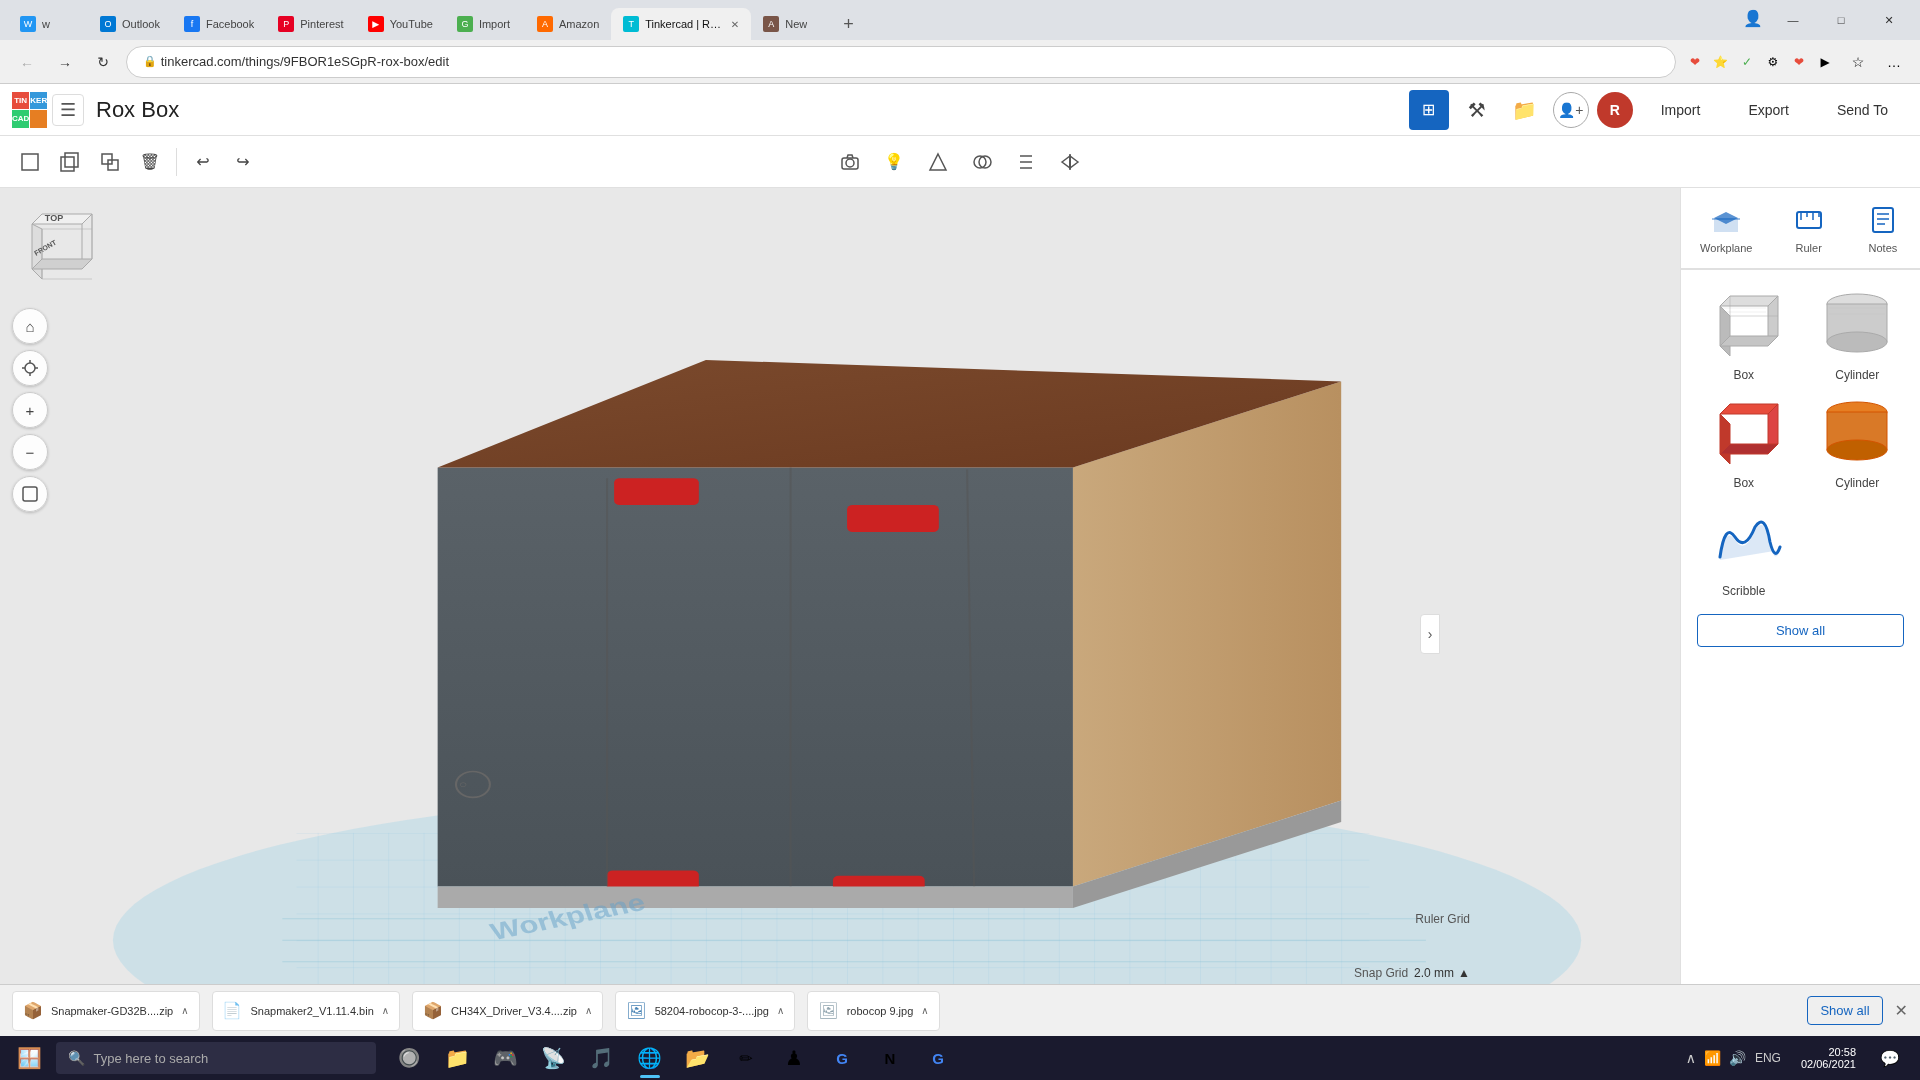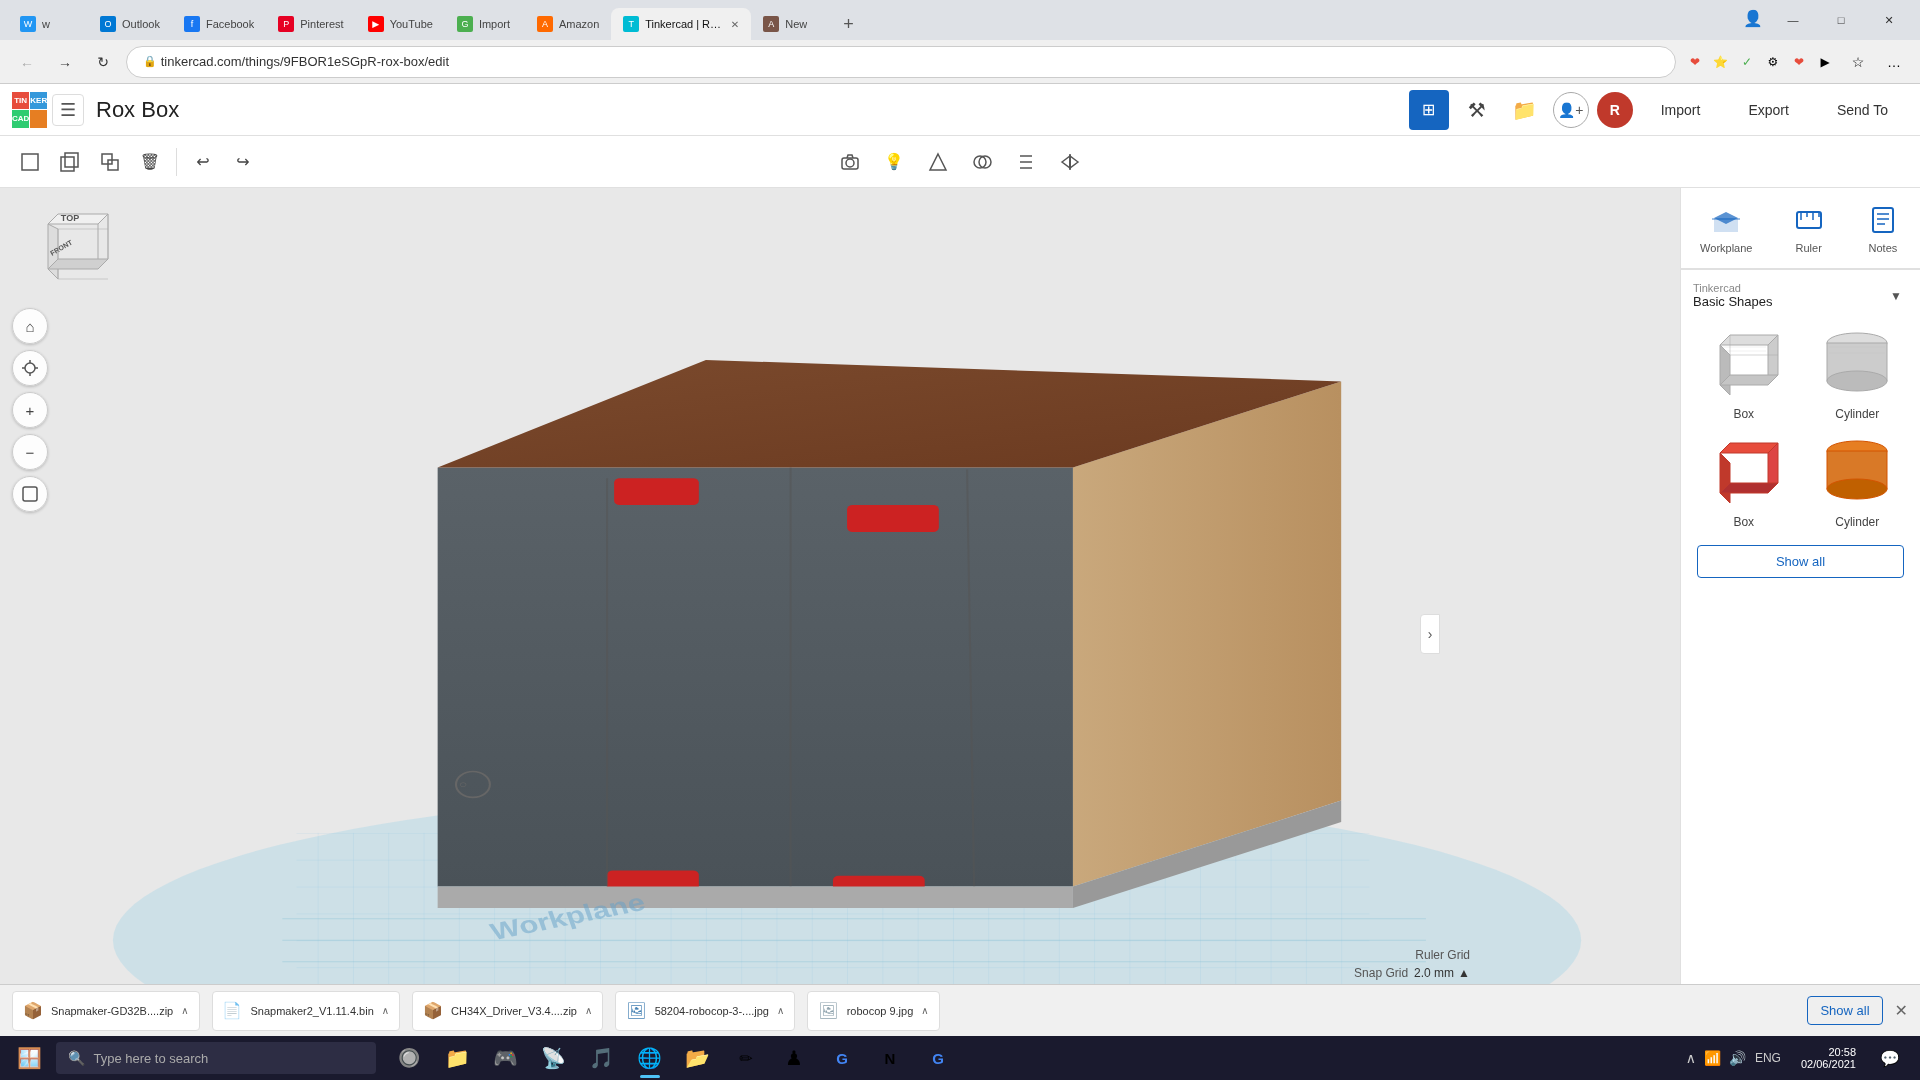--- a/index.html
+++ b/index.html
@@ -299,21 +299,21 @@
       flex: 1;
       background: #e8e8e8;
       position: relative;
       overflow: hidden;
     }
 
     
     .orientation-cube {
       position: absolute;
       top: 16px;
-      left: 28px;
+      left: 12px;
       width: 90px;
       height: 90px;
     }
     .cube-svg { width: 90px; height: 90px; }
 
     
     .viewport-controls {
       position: absolute;
       left: 12px;
       top: 120px;
@@ -855,21 +855,21 @@
 
         <text x="350" y="700" font-size="22" fill="rgba(100,160,200,0.5)" font-weight="bold" transform="rotate(-15,350,700)">Workplane</text>
 
         <line x1="200" y1="680" x2="1010" y2="680" stroke="rgba(130,190,210,0.4)" stroke-width="1"></line>
         <line x1="200" y1="700" x2="1010" y2="700" stroke="rgba(130,190,210,0.4)" stroke-width="1"></line>
         <line x1="200" y1="720" x2="1010" y2="720" stroke="rgba(130,190,210,0.4)" stroke-width="1"></line>
       </svg>
 
       <div class="grid-info">
         <span class="grid-label">Ruler Grid</span>
-        <div style="display:flex;align-items:center;gap:6px;">
+        <div style="display:flex;align-items:center;gap:6px;margin-top:36px;">
           <span class="snap-grid-label">Snap Grid</span>
           <span class="snap-value">
             <span>2.0 mm</span>
             <span>▲</span>
           </span>
         </div>
       </div>
 
       <div style="position:absolute;right:240px;top:50%;transform:translateY(-50%);width:20px;height:40px;background:#fff;border:1px solid #ddd;border-radius:4px 0 0 4px;display:flex;align-items:center;justify-content:center;cursor:pointer;font-size:14px;color:#555;">›</div>
     </div>
@@ -908,27 +908,20 @@
               <line x1="10" y1="20" x2="18" y2="20" stroke="#1565c0" stroke-width="1.5"></line>
             </svg>
           </div>
           <span class="panel-icon-label">Notes</span>
         </div>
       </div>
 
       <div class="panel-divider"></div>
 
       <div class="shapes-panel">
-        <div class="shapes-header">
-          <div>
-            <div style="font-size:11px;color:#888;">Tinkercad</div>
-            <div style="font-size:13px;font-weight:500;color:#222;">Basic Shapes</div>
-          </div>
-          <div class="shapes-dropdown-btn">▼</div>
-        </div>
 
         
         <div class="shapes-grid">
 
           <div class="shape-item">
             <div class="shape-preview">
               <svg width="88" height="76" viewBox="0 0 88 76">
                 <polygon points="20,20 68,20 78,10 30,10" fill="#ddd" stroke="#aaa" stroke-width="1"></polygon>
                 <polygon points="20,20 20,60 30,70 30,30" fill="#bbb" stroke="#aaa" stroke-width="1"></polygon>
                 <polygon points="68,20 68,60 78,50 78,10" fill="#ccc" stroke="#aaa" stroke-width="1"></polygon>
@@ -974,20 +967,29 @@
               <svg width="88" height="76" viewBox="0 0 88 76">
                 <ellipse cx="44" cy="18" rx="30" ry="10" fill="#e67e22" stroke="#d35400" stroke-width="1"></ellipse>
                 <rect x="14" y="18" width="60" height="38" fill="#d97927" stroke="#d35400" stroke-width="1"></rect>
                 <ellipse cx="44" cy="56" rx="30" ry="10" fill="#c06000" stroke="#d35400" stroke-width="1"></ellipse>
               </svg>
             </div>
             <span class="shape-label">Cylinder</span>
           </div>
 
 
+          <div class="shape-item">
+            <div class="shape-preview">
+              <svg width="88" height="76" viewBox="0 0 88 76">
+                <path d="M20 55 Q25 20 35 35 Q45 50 55 25 Q65 10 70 40 Q75 60 80 45" fill="none" stroke="#1565c0" stroke-width="3" stroke-linecap="round"></path>
+                <path d="M20 58 Q25 23 35 38 Q45 53 55 28 Q65 13 70 43 Q75 63 80 48" fill="rgba(21,101,192,0.15)"></path>
+              </svg>
+            </div>
+            <span class="shape-label">Scribble</span>
+          </div>
 
         </div>
 
         <button class="show-all-btn">Show all</button>
       </div>
     </div>
   </div>
 </div>
 
 <div class="downloads-bar">

